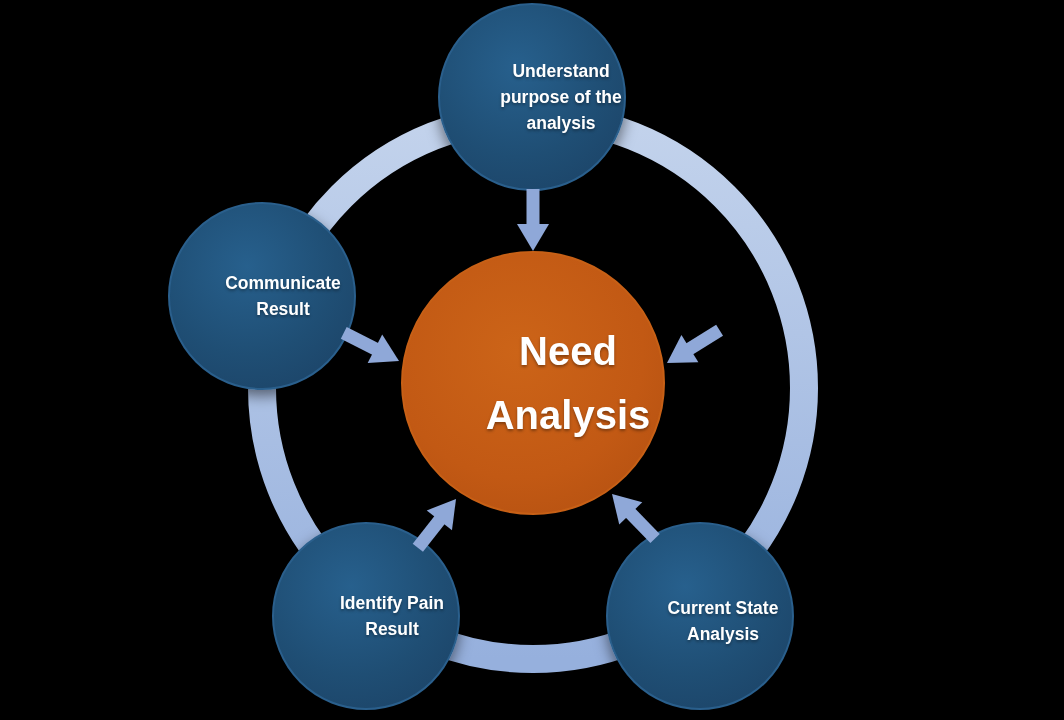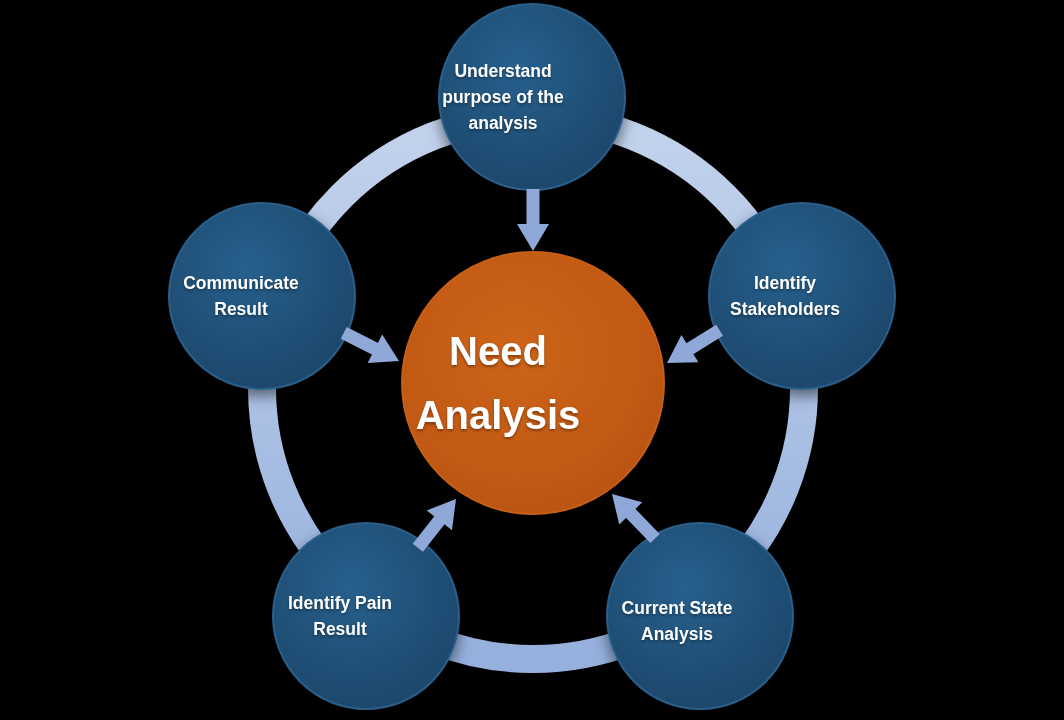--- a/index.html
+++ b/index.html
@@ -19,21 +19,21 @@
     position: absolute;
     left: 0;
     top: 0;
     pointer-events: none;
   }
   .node {
     position: absolute;
     border-radius: 50%;
     display: flex;
     align-items: center;
-    justify-content: flex-start;
+    justify-content: flex-end;
     text-align: center;
     color: #ffffff;
     font-weight: bold;
     box-shadow: 0 6px 14px rgba(0,0,0,0.5);
     box-sizing: border-box;
   }
   .node.blue {
     width: 188px;
     height: 188px;
     background: radial-gradient(circle at 42% 34%, #27608d 0%, #1f4e74 55%, #1b4063 100%);
@@ -79,23 +79,20 @@
         <stop offset="0" stop-color="#c3d3ec"></stop>
         <stop offset="1" stop-color="#96b0dd"></stop>
       </linearGradient>
     </defs>
     <circle cx="533" cy="388" r="271" fill="none" stroke="url(#ringGrad)" stroke-width="28"></circle>
   </svg>
 
   <div class="node blue pos-top w-top">
     <span class="lbl">Understand purpose of the analysis</span>
   </div>
-  <div class="node blue pos-right w-right">
-    <span class="lbl">Identify Stakeholders</span>
-  </div>
   <div class="node blue pos-bottom-right w-bottom-right">
     <span class="lbl">Current State Analysis</span>
   </div>
   <div class="node blue pos-bottom-left w-bottom-left">
     <span class="lbl">Identify Pain Result</span>
   </div>
   <div class="node blue pos-left w-left">
     <span class="lbl">Communicate Result</span>
   </div>
 

